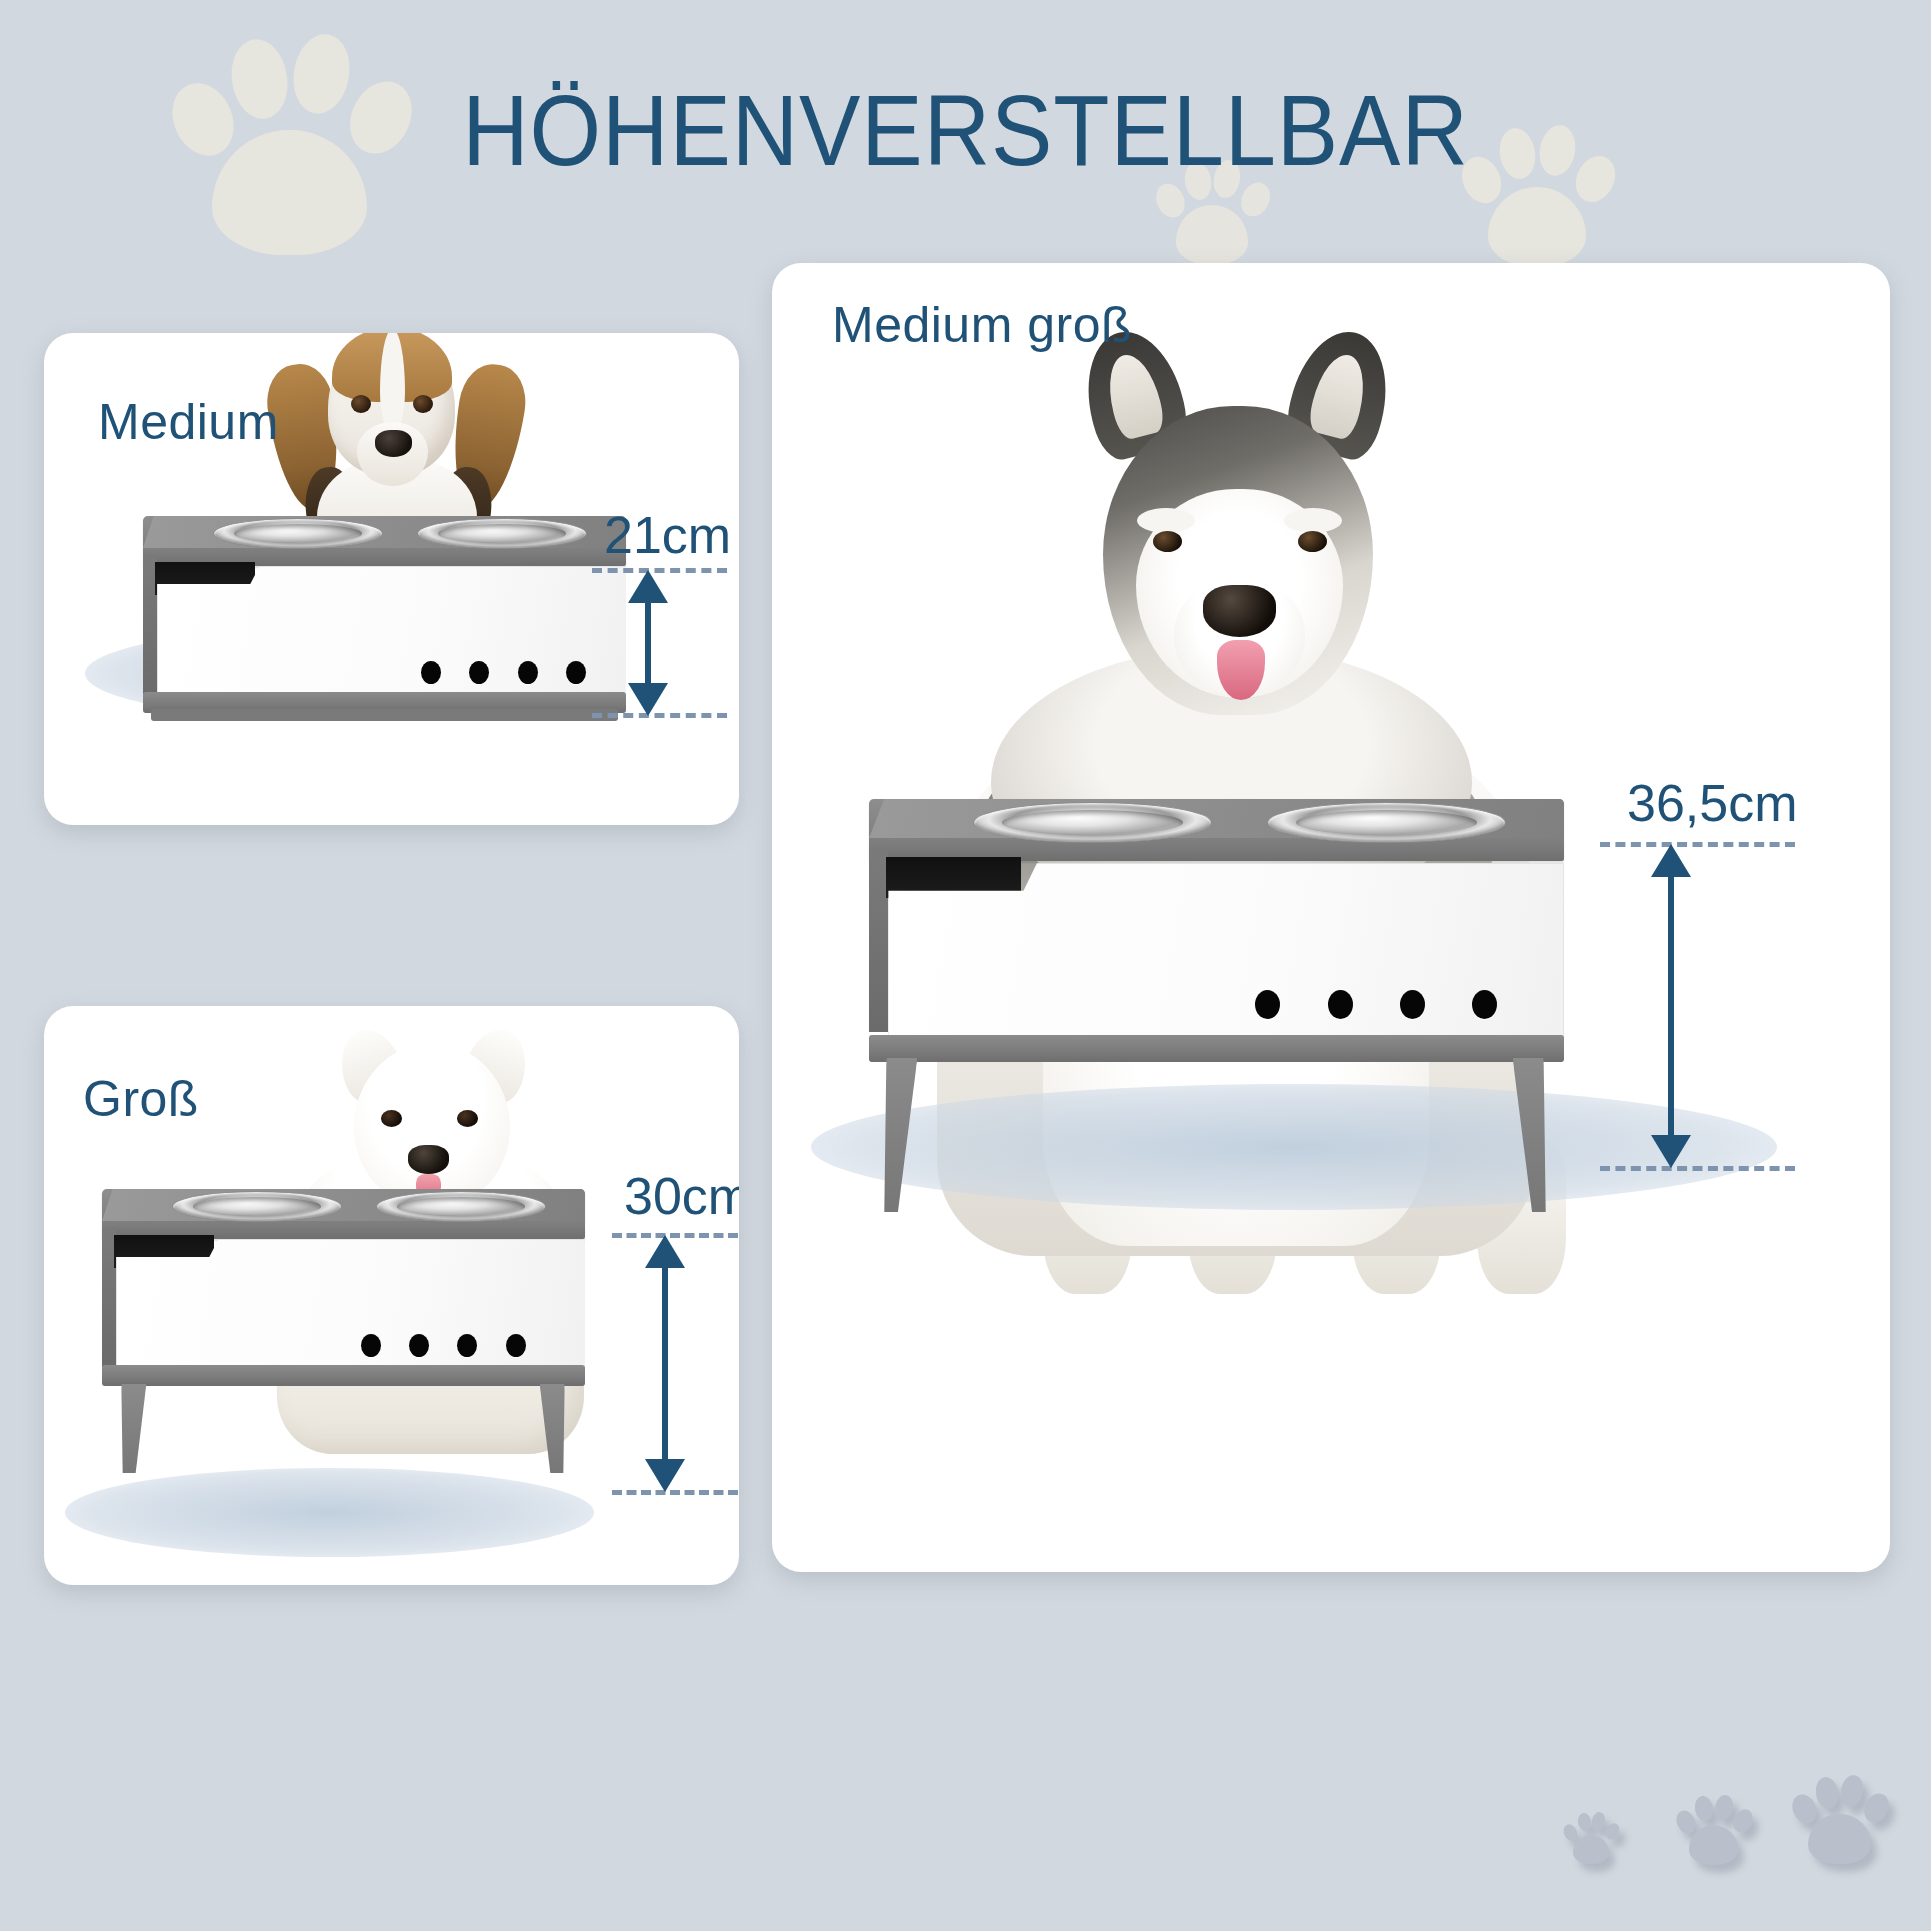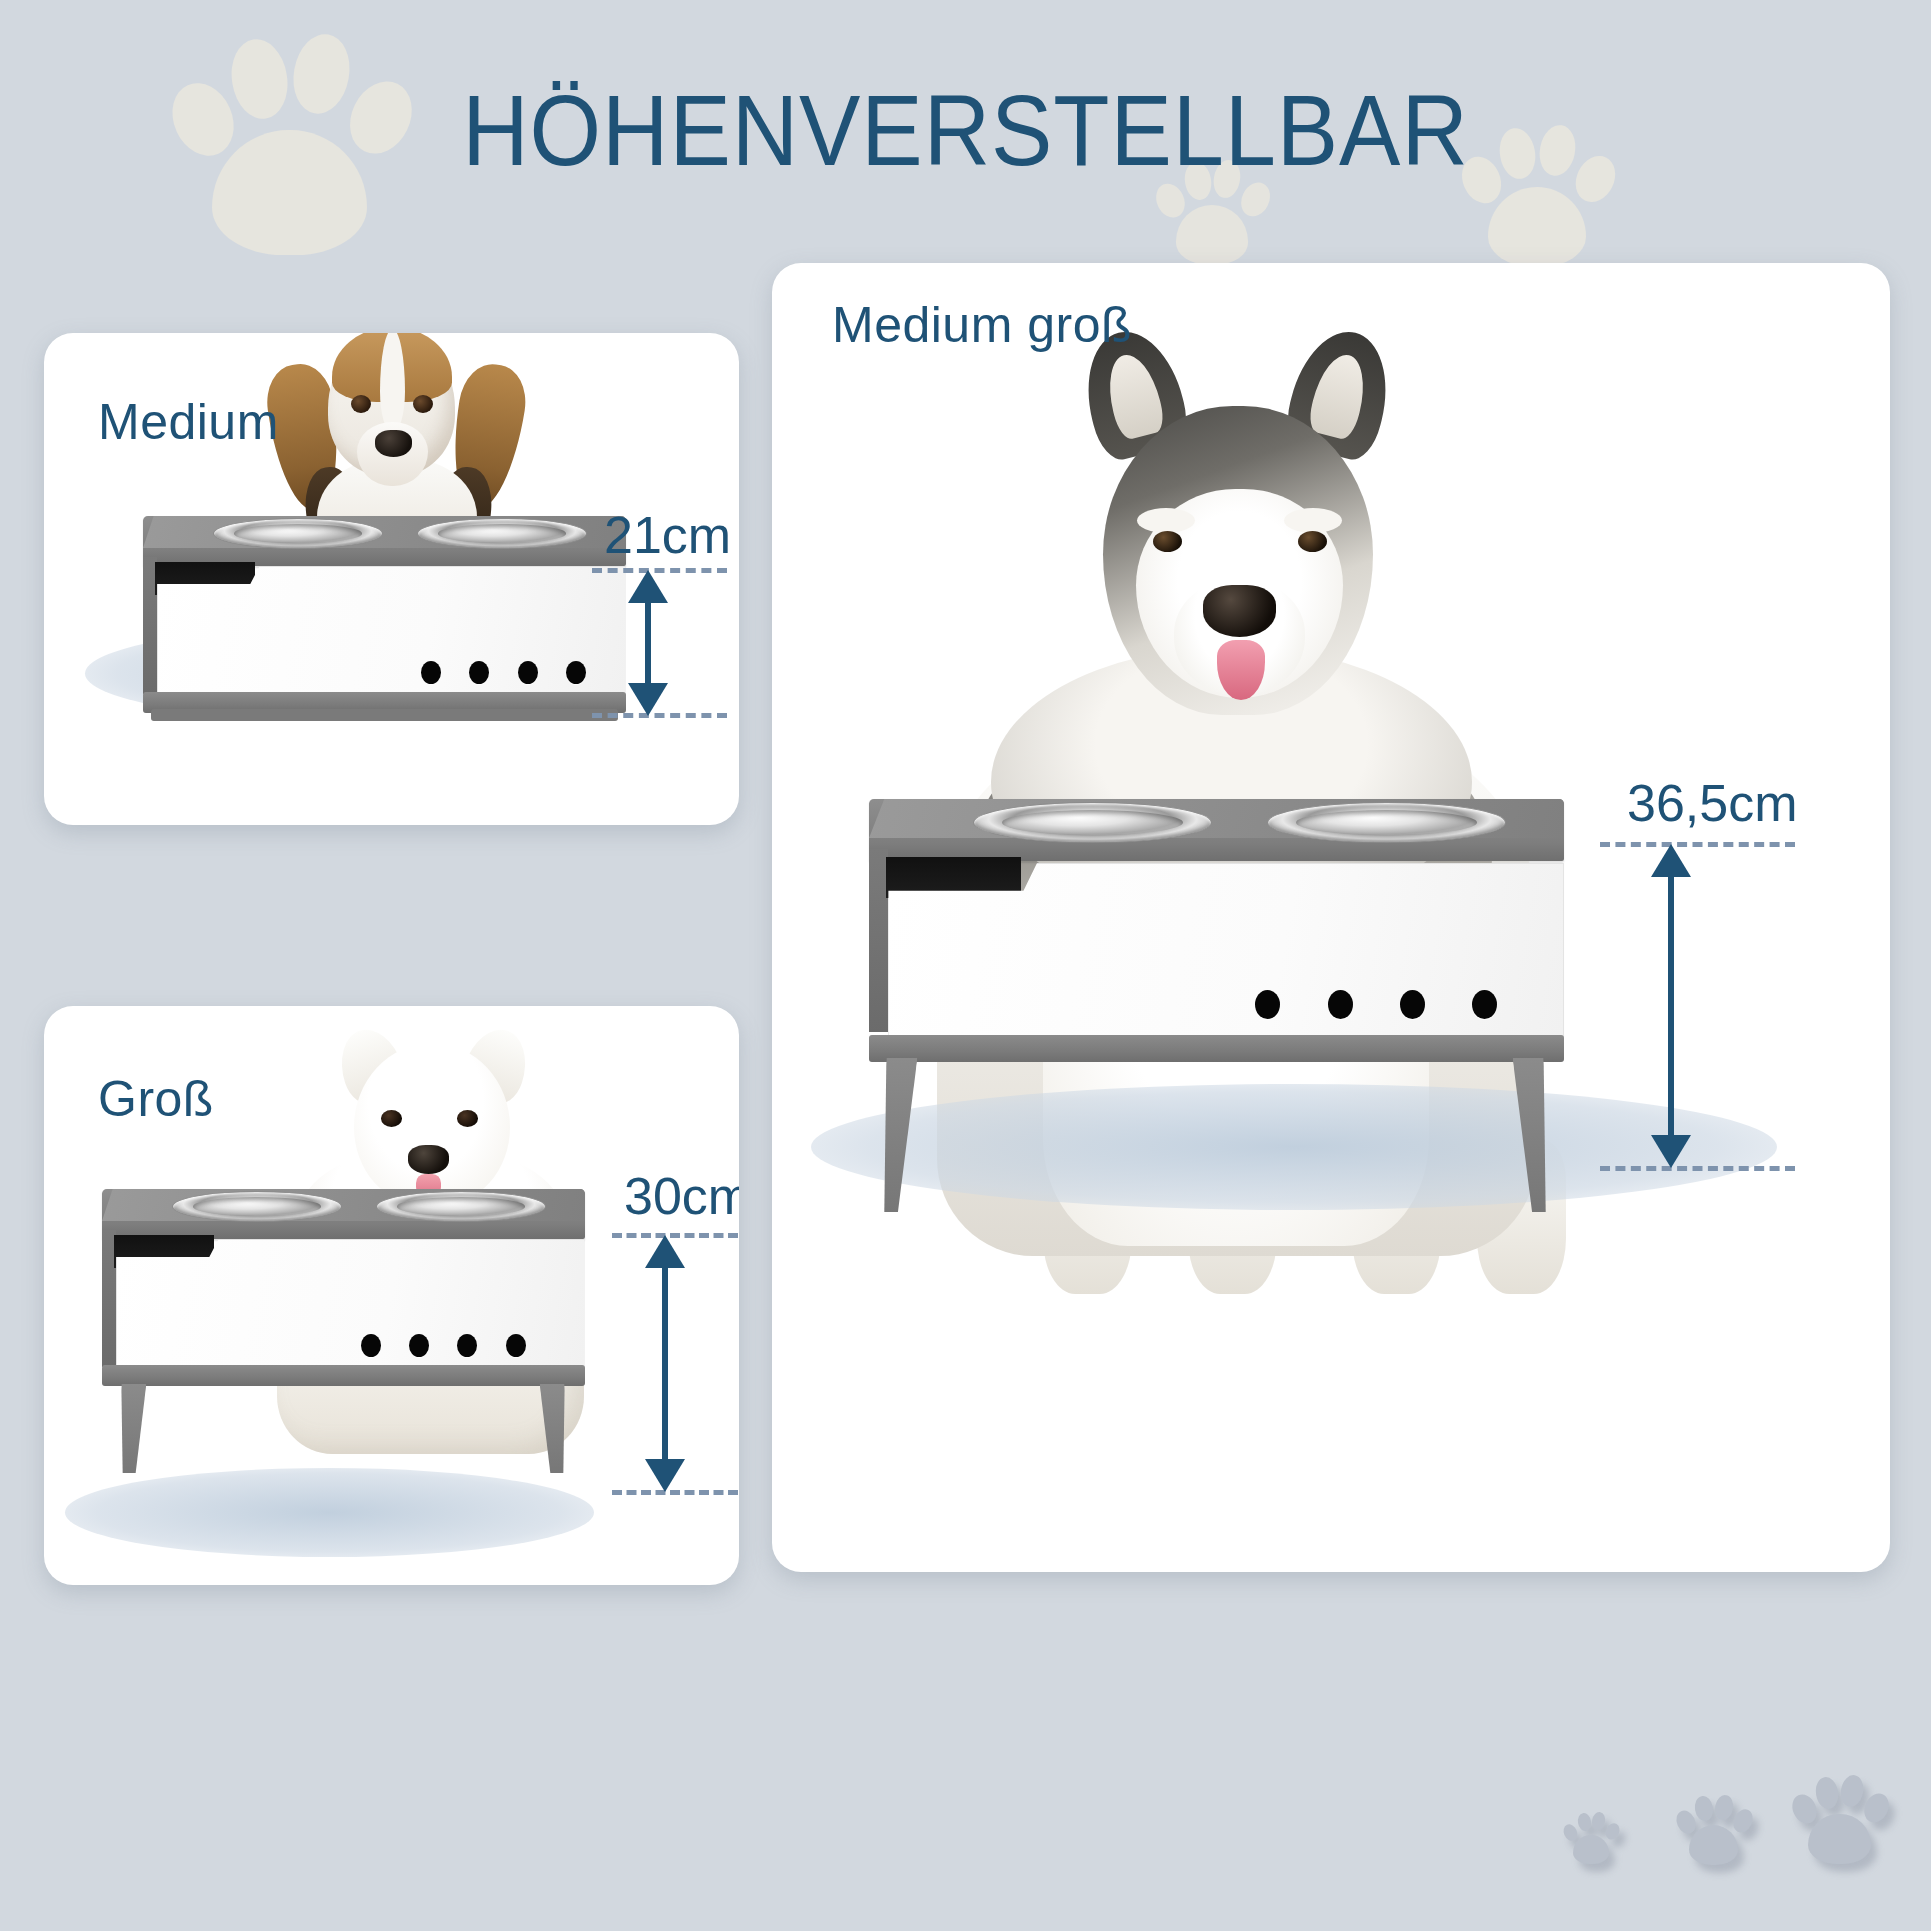--- a/index.html
+++ b/index.html
@@ -62,21 +62,21 @@
 
   .card-label {
     position:absolute;
     color:#1f5276;
     font-size:50px;
     font-weight:400;
     letter-spacing:0.5px;
     z-index:8;
   }
   #label-medium { left:54px; top:27px;margin-top:33px; }
-  #label-gross  { left:54px; top:64px; }
+  #label-gross  { left:39px; top:64px; }
   #label-xl     { left:60px; top:33px; }
 
   
   .dog { position:absolute; z-index:4; }
 
   
   #dog-beagle { left:234px; top:-19.3px; width:241px; height:266px; }
   .bg-head {
     position:absolute; left:50px; top:17.4px; width:127px; height:145px;
     background:linear-gradient(#f6f3ef 0%, #f2efe9 48%, #e9e4dc 100%);

